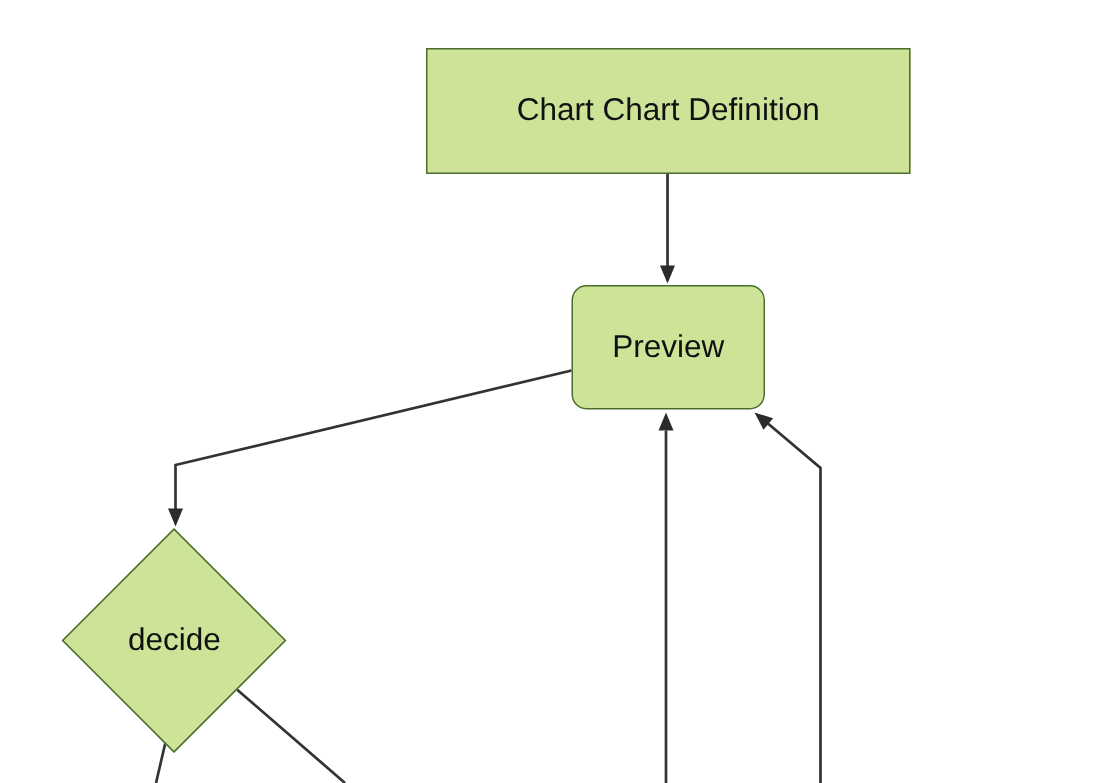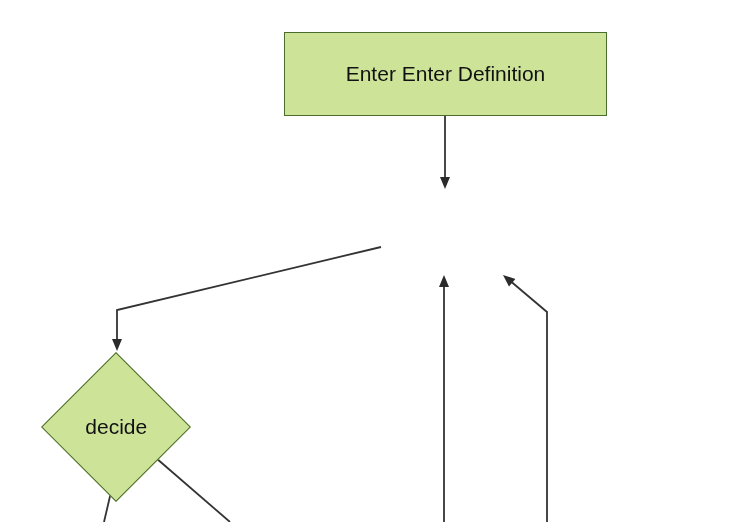--- a/index.html
+++ b/index.html
@@ -86,21 +86,24 @@
 
     <path class="edge" d="M547,522 L547,312 L508,279"></path>
     <polygon class="arrowhead" points="503,275 515.4,278.9 509,286.5"></polygon>
 
     <path class="edge" d="M111,492 L104,522"></path>
 
     <path class="edge" d="M156,458 L230,522"></path>
   </svg>
 
   <div class="node node-rect">
-    <span class="label">Enter Enter Definition</span>
+    <span class="label">Chart Chart Definition</span>
   </div>
 
+  <div class="node node-rounded">
+    <span class="label">Preview</span>
+  </div>
 
   <div class="node node-diamond">
     <span class="label diamond-label">decide</span>
   </div>
 
 </div>
 
 </body></html>

